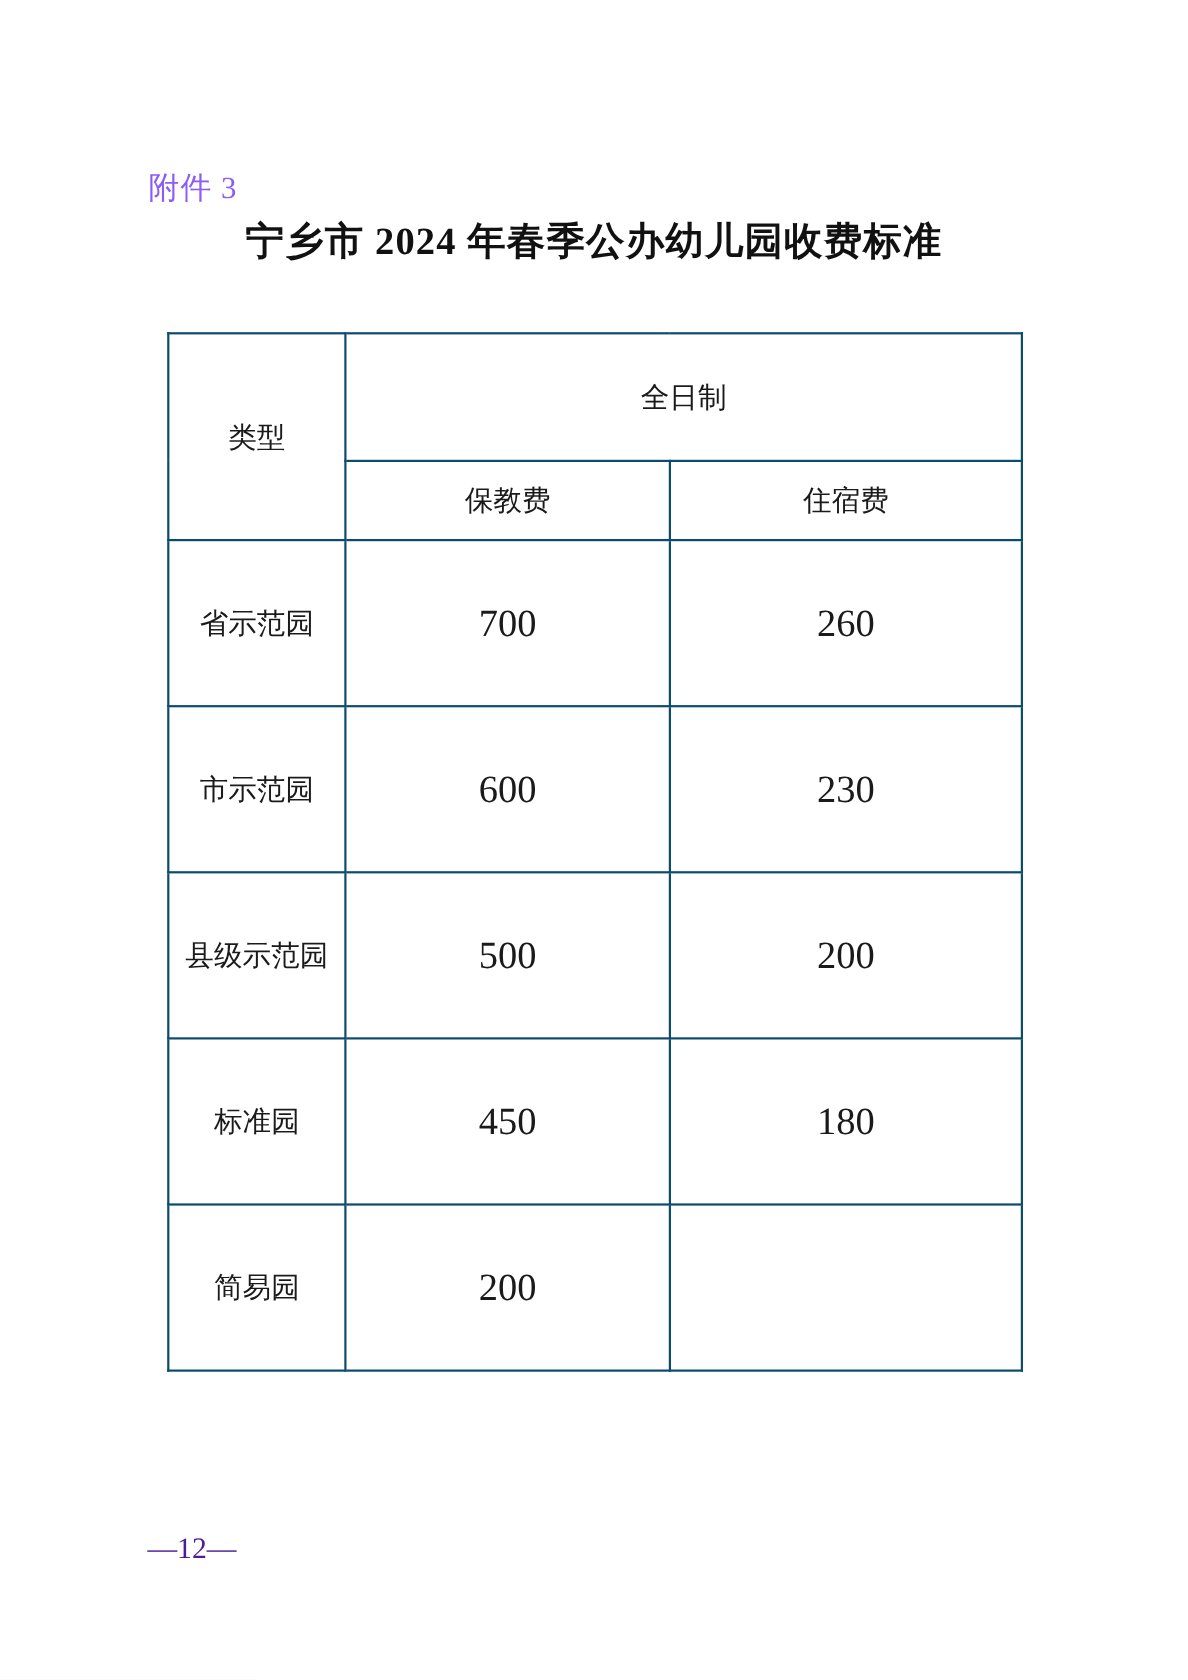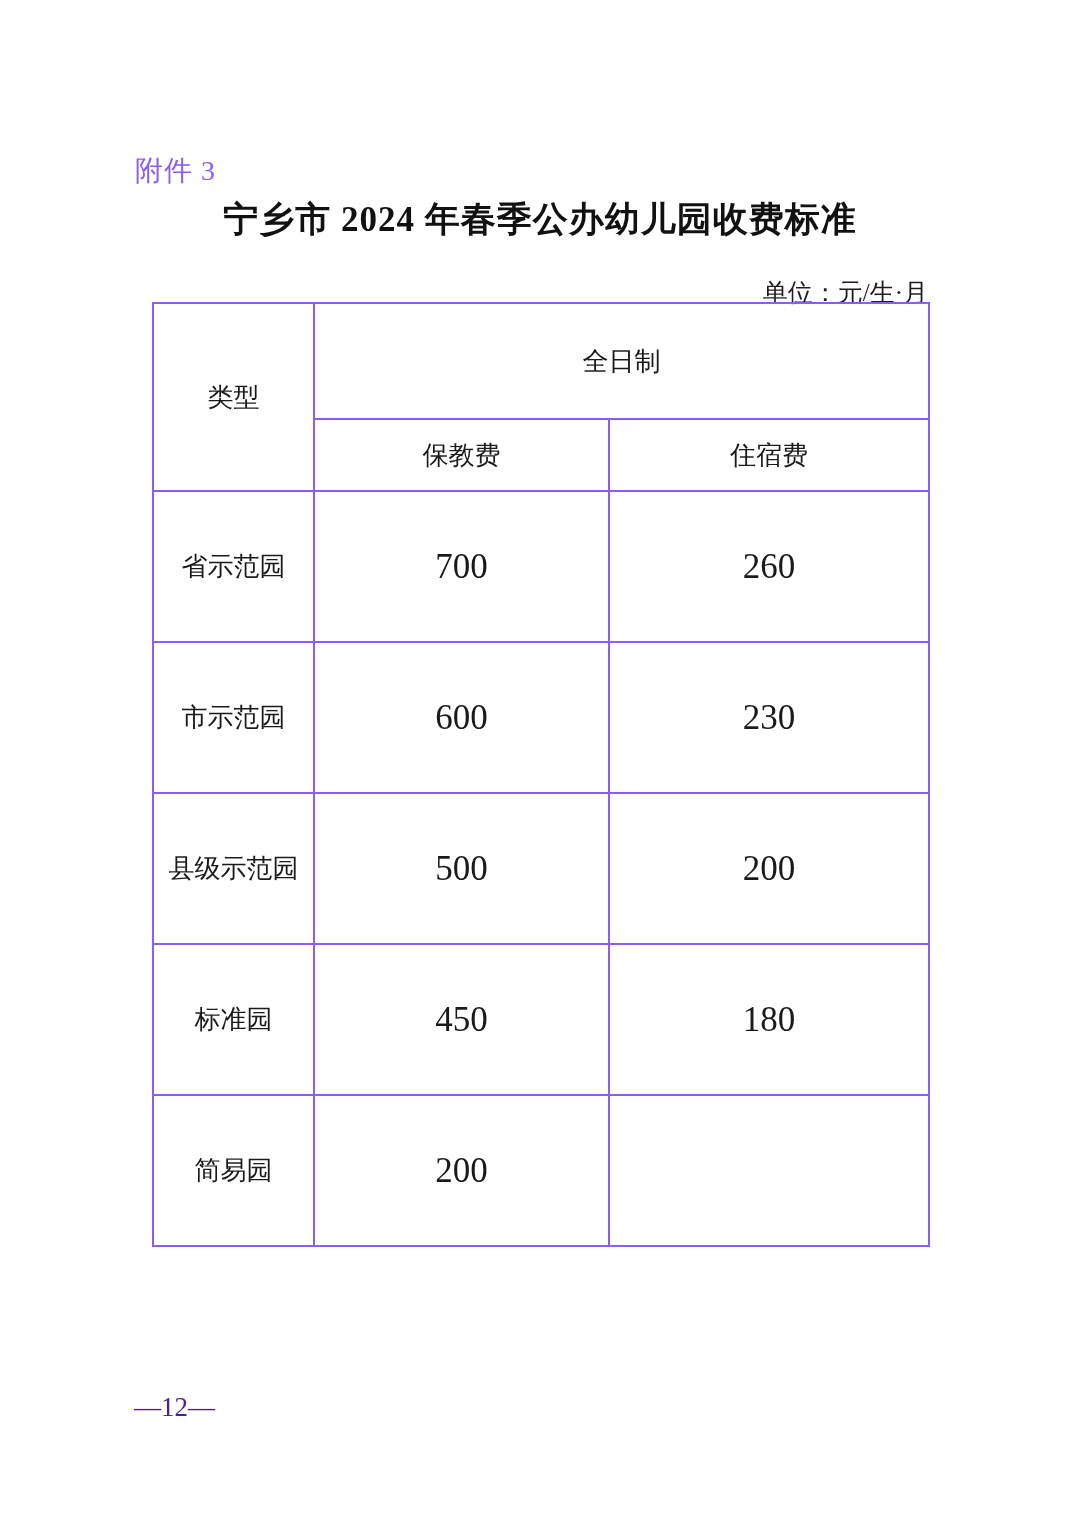--- a/index.html
+++ b/index.html
@@ -48,21 +48,21 @@
     position: absolute;
     left: 152px;
     top: 302px;
     width: 776px;
     border-collapse: collapse;
     table-layout: fixed;
     font-size: 26px;
     color: #1a1a1a;
   }
   .fee-table td, .fee-table th {
-    border: 2px solid #8b5cf6;
+    border: 2px solid #0c4a6e;
     text-align: center;
     vertical-align: middle;
     font-weight: normal;
     padding: 0;
   }
   .col-type { width: 161px; }
   .col-tuition { width: 295px; }
   .col-lodging { width: 320px; }
   .hrow1 { height: 116px; }
   .hrow2 { height: 72px; }
@@ -78,21 +78,20 @@
 </style>
 </head>
 <body>
 
 <div class="page">
 
   <div class="attachment-label">附件 3</div>
 
   <div class="doc-title">宁乡市 2024 年春季公办幼儿园收费标准</div>
 
-  <div class="unit-note">单位：元/生·月</div>
 
   <table class="fee-table">
     <colgroup>
       <col class="col-type">
       <col class="col-tuition">
       <col class="col-lodging">
     </colgroup>
     <tbody>
       <tr class="hrow1">
         <td rowspan="2">类型</td>

